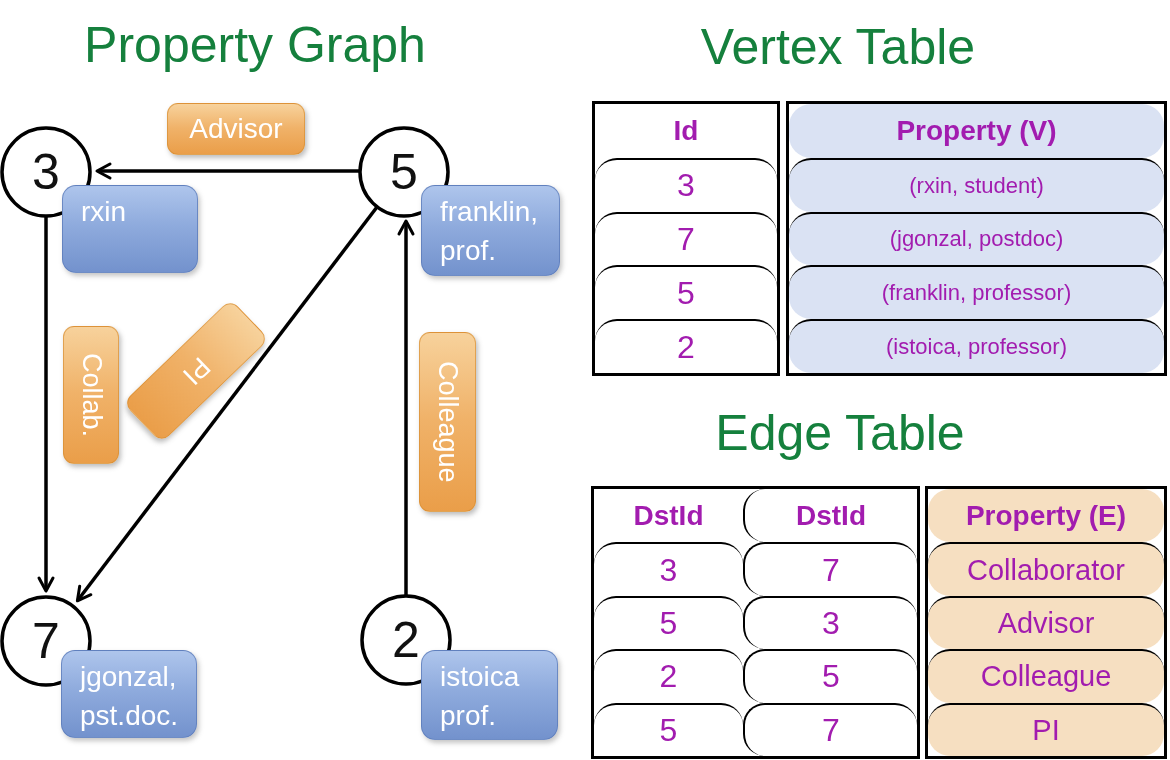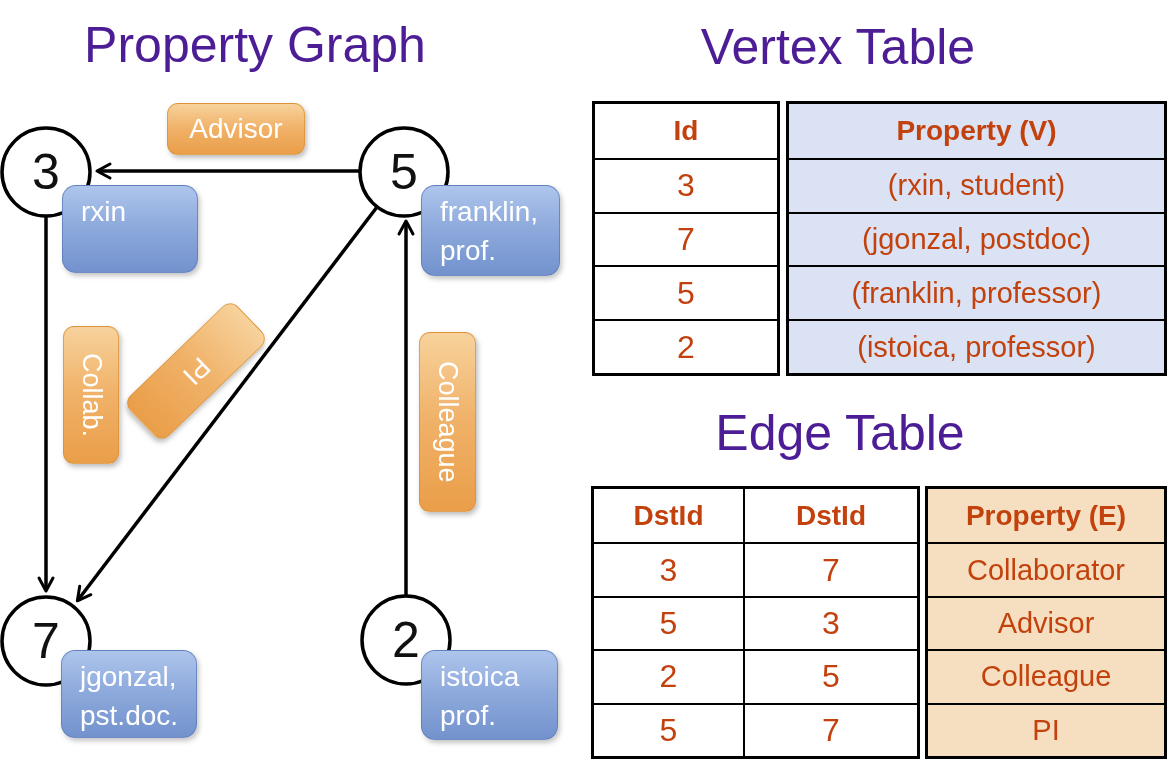--- a/index.html
+++ b/index.html
@@ -2,21 +2,21 @@
 <html><head>
 <meta charset="utf-8">
 <style>
   html,body{margin:0;padding:0;background:#ffffff;}
   #stage{
     position:relative;width:1170px;height:760px;overflow:hidden;
     background:#ffffff;font-family:"Liberation Sans",sans-serif;color:#161616;
   }
   .abs{position:absolute;box-sizing:border-box;}
   .section-title{
-    font-size:50px;font-weight:300;letter-spacing:0px;color:#4c1d95;
+    font-size:50px;font-weight:300;letter-spacing:0px;color:#15803d;
     text-align:center;white-space:nowrap;
   }
   
   .node-num{
     display:flex;align-items:center;justify-content:center;
     font-size:50px;font-weight:300;color:#111;
   }
   
   .edge-label{
     display:flex;align-items:center;justify-content:center;
@@ -34,27 +34,28 @@
     box-shadow:2px 3px 5px rgba(110,110,110,.4);
     padding:6px 8px 6px 18px;
   }
   .prop-box span{display:block;white-space:nowrap;}
   
   .tbl{
     display:grid;border:3px solid #000;background:#fff;
   }
   .tbl .cell{
     display:flex;align-items:center;justify-content:center;
-    border-top:2px solid #000;font-size:32px;font-weight:300;color:#c2410c;
+    border-top:2px solid #000;font-size:32px;font-weight:300;color:#a21caf;
     white-space:nowrap;
+    border-radius:22px;
   }
   .tbl .cell.first-row{border-top:none;}
   .tbl .cell.col2{border-left:2px solid #000;}
   .tbl .cell.hdr{font-size:28px;font-weight:700;}
-  .tbl.blue-fill .cell{background:#dae2f3;font-size:29px;}
+  .tbl.blue-fill .cell{background:#dae2f3;font-size:22px;}
   .tbl.blue-fill .cell.hdr{font-size:28px;}
   .tbl.tan-fill .cell{background:#f6dfc1;font-size:29px;}
   .tbl.tan-fill .cell.hdr{font-size:28px;}
 </style>
 </head>
 <body>
 
 <div id="stage">
 
   <div class="abs section-title" style="left:30px;top:16px;width:450px;">Property Graph</div>

